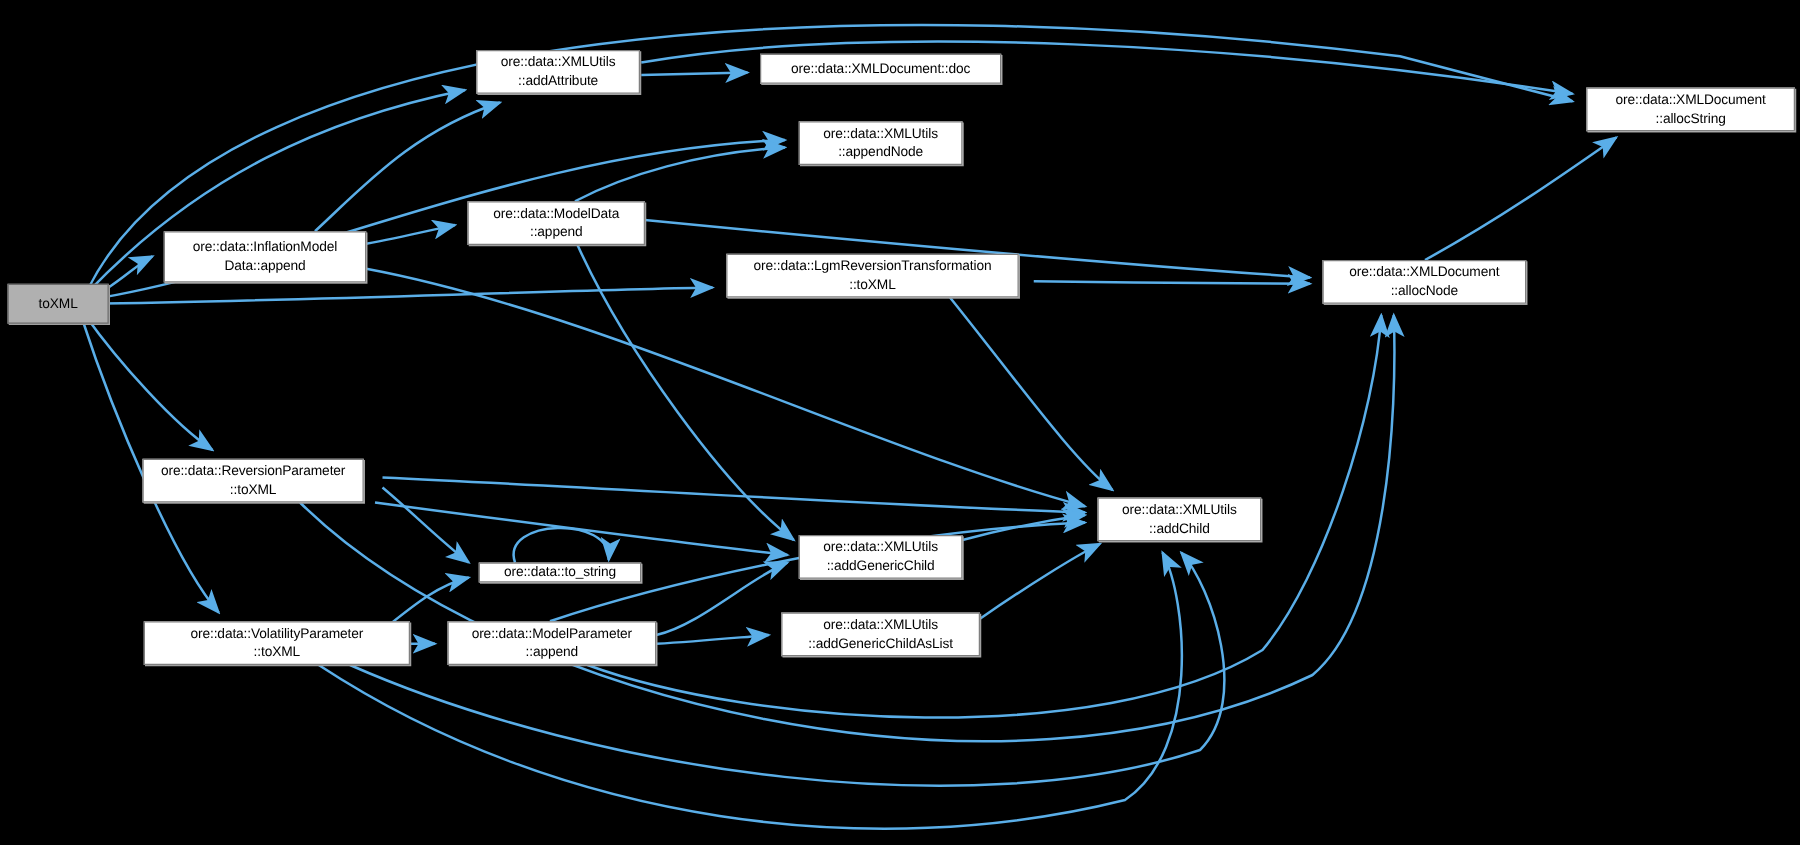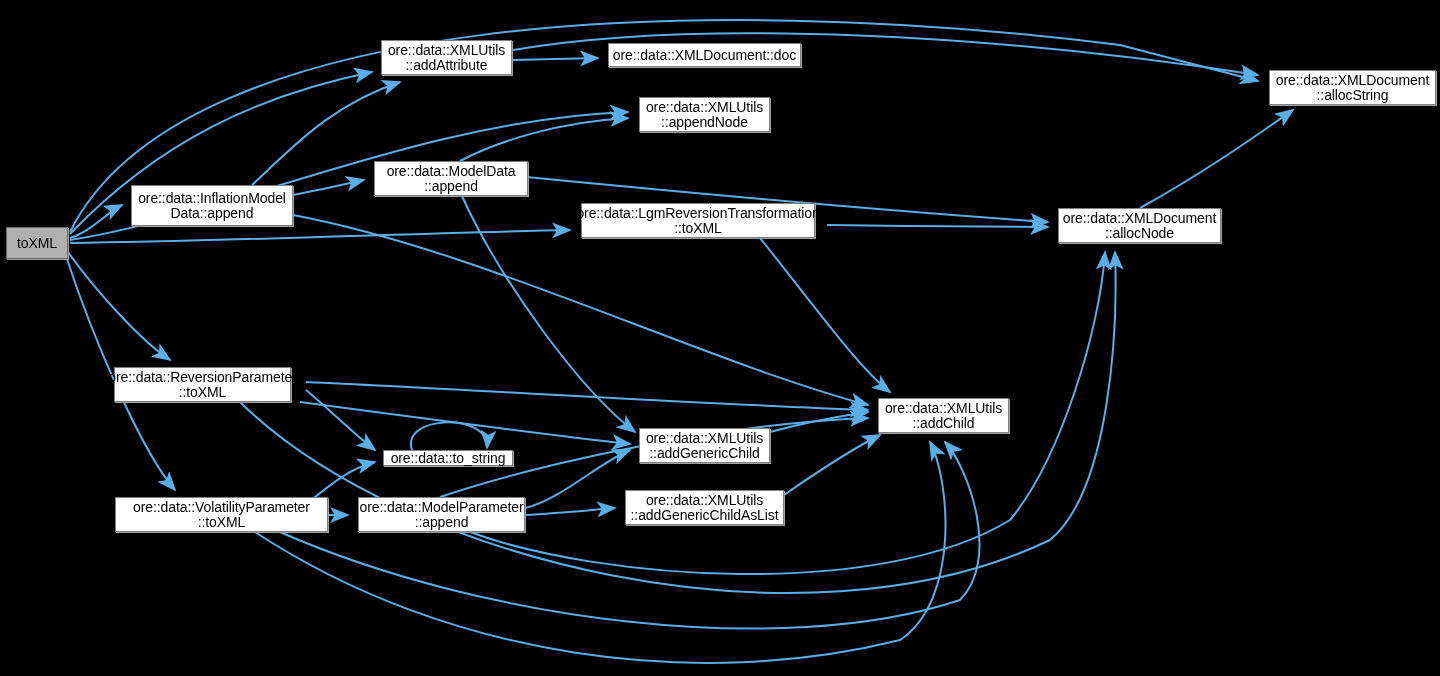--- a/index.html
+++ b/index.html
@@ -23,21 +23,21 @@
     width: 1440px;
     height: 676px;
   }
   .node {
     position: absolute;
     box-sizing: border-box;
     background: #ffffff;
     border: 1px solid #7f7f7f;
     box-shadow: 1px 1px 0 0 #a0a0a0;
     color: #000000;
-    font-size: 14px;
+    font-size: 11px;
     line-height: 15px;
     display: flex;
     align-items: center;
     justify-content: center;
     text-align: center;
     letter-spacing: -0.1px;
   }
   .node.root {
     background: #b0b0b0;
     border: 1px solid #6b6b6b;
@@ -90,39 +90,39 @@
         <path d="M 440,497 C 520,470 700,425 868,418" fill="none" stroke="#5aaee8" stroke-width="2" marker-end="url(#ah)"></path>
         <path d="M 525,508 C 560,500 600,462 630,450" fill="none" stroke="#5aaee8" stroke-width="2" marker-end="url(#ah)"></path>
         <path d="M 525,515 C 560,513 590,510 615,508" fill="none" stroke="#5aaee8" stroke-width="2" marker-end="url(#ah)"></path>
         <path d="M 470,532 C 600,580 880,600 1010,520 C 1060,460 1100,330 1105,252" fill="none" stroke="#5aaee8" stroke-width="2" marker-end="url(#ah)"></path>
         <path d="M 770,432 C 800,424 840,416 868,412" fill="none" stroke="#5aaee8" stroke-width="2" marker-end="url(#ah)"></path>
         <path d="M 784,495 C 820,470 860,445 880,435" fill="none" stroke="#5aaee8" stroke-width="2" marker-end="url(#ah)"></path>
       </g>
   </svg>
 
   <div id="node-layer">
-      <div class="node root" style="left: 6px; top: 227px; width: 62px; height: 32px;">
+      <div class="node root" style="left: 6px; top: 227px; width: 81px; height: 32px;">
         <span class="lbl">toXML</span>
       </div>
       <div class="node" style="left: 381px; top: 40px; width: 131px; height: 35px;">
         <span class="lbl">ore::data::XMLUtils
 ::addAttribute</span>
       </div>
       <div class="node" style="left: 608px; top: 43px; width: 193px; height: 24px;">
         <span class="lbl">ore::data::XMLDocument::doc</span>
       </div>
       <div class="node" style="left: 639px; top: 97px; width: 131px; height: 35px;">
         <span class="lbl">ore::data::XMLUtils
 ::appendNode</span>
       </div>
       <div class="node" style="left: 1269px; top: 70px; width: 167px; height: 35px;">
         <span class="lbl">ore::data::XMLDocument
 ::allocString</span>
       </div>
-      <div class="node" style="left: 374px; top: 161px; width: 154px; height: 35px;">
+      <div class="node" style="left: 374px; top: 161px; width: 142px; height: 35px;">
         <span class="lbl">ore::data::ModelData
 ::append</span>
       </div>
       <div class="node" style="left: 131px; top: 185px; width: 162px; height: 41px;">
         <span class="lbl">ore::data::InflationModel
 Data::append</span>
       </div>
       <div class="node" style="left: 581px; top: 203px; width: 234px; height: 35px;">
         <span class="lbl">ore::data::LgmReversionTransformation
 ::toXML</span>

